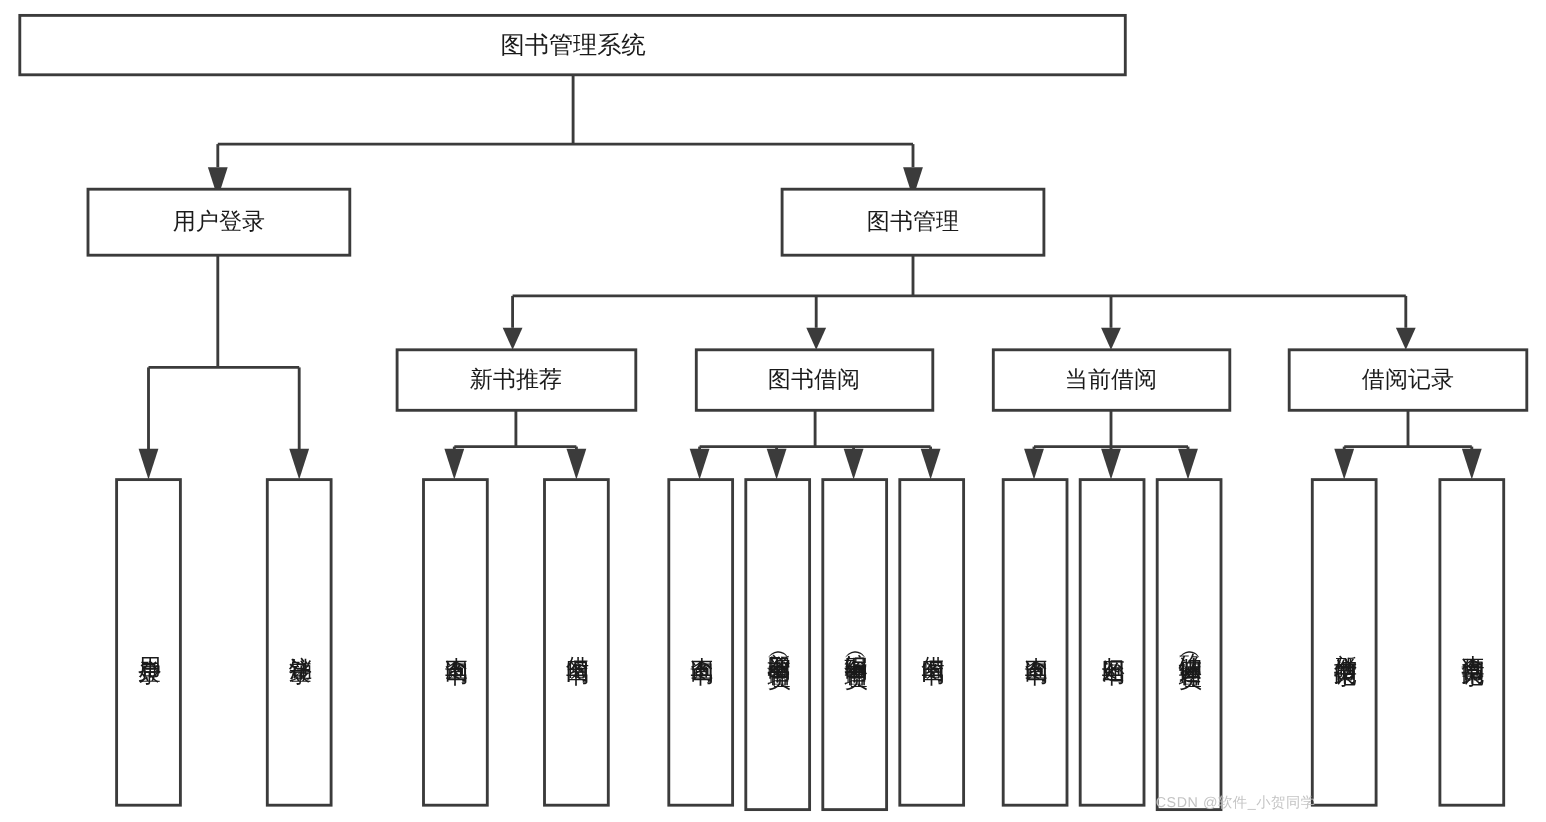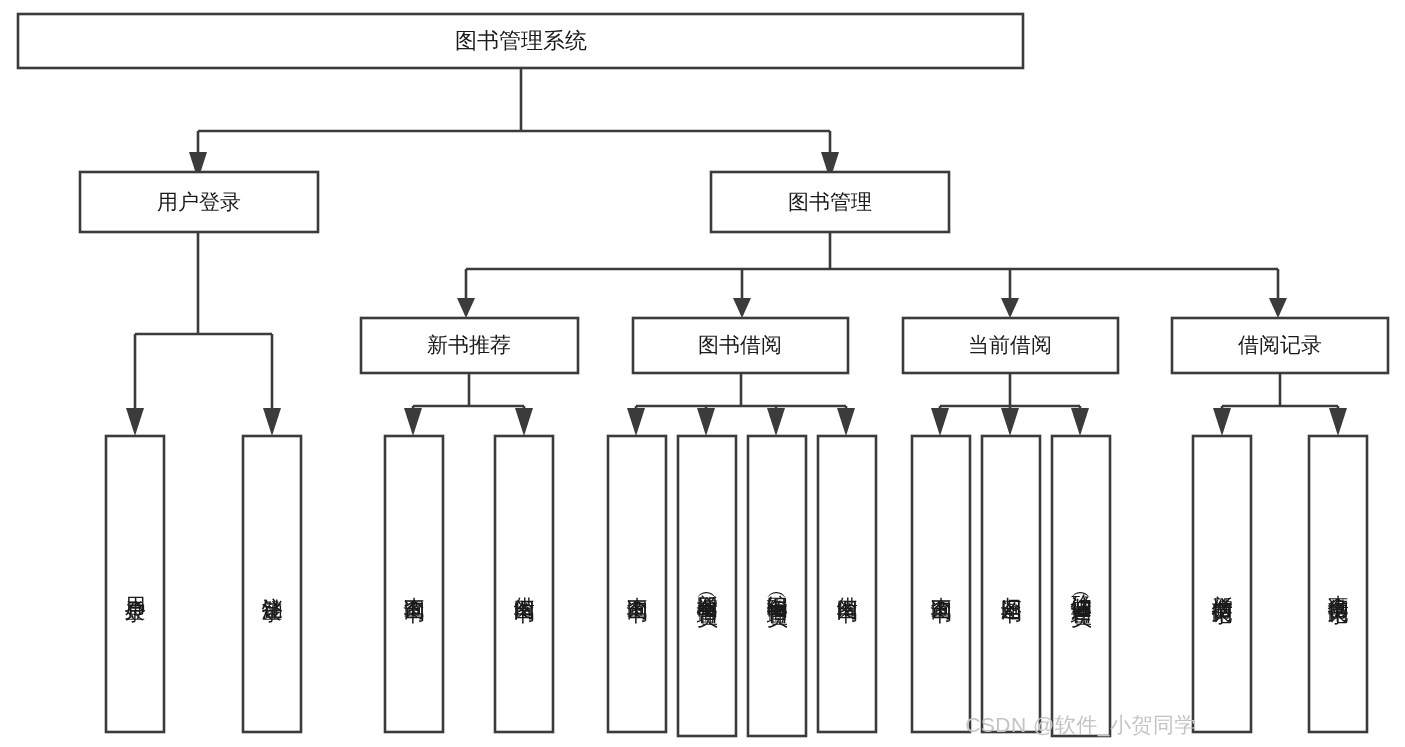--- a/index.html
+++ b/index.html
@@ -70,21 +70,21 @@
     align-items: center;
     justify-content: center;
     white-space: nowrap;
     pointer-events: none;
   }
   .watermark {
     position: absolute;
     right: 12px;
     bottom: 8px;
     font-family: "Liberation Sans", sans-serif;
-    font-size: 21px;
+    font-size: 13px;
     color: #c4c4c4;
     letter-spacing: 0.5px;
     white-space: nowrap;
   }
 </style>
 </head>
 <body>
 
 <div id="diagram-root">
 

